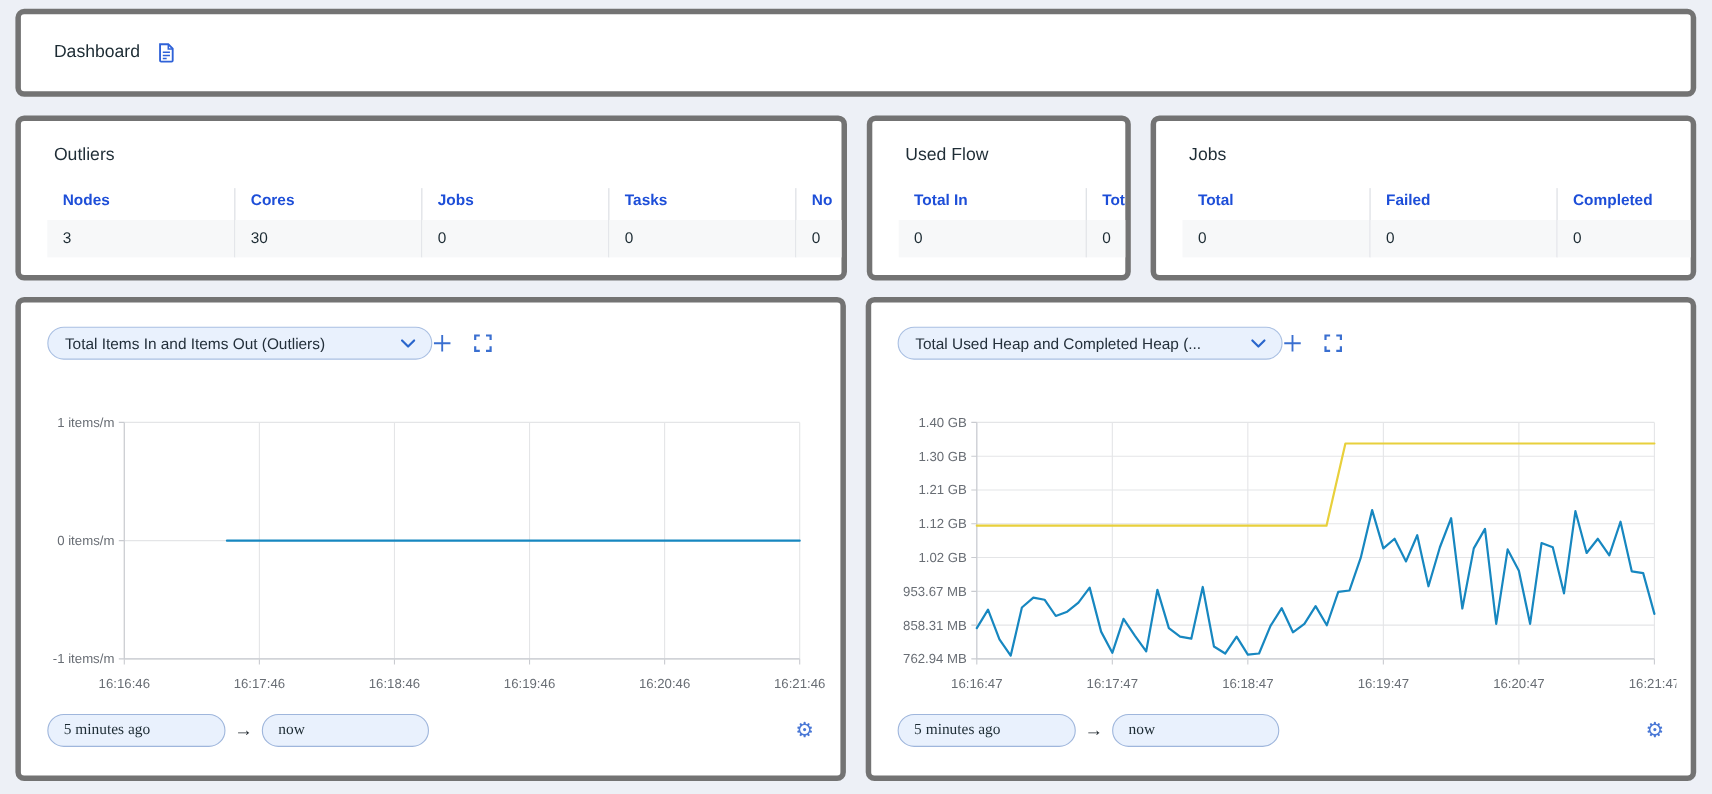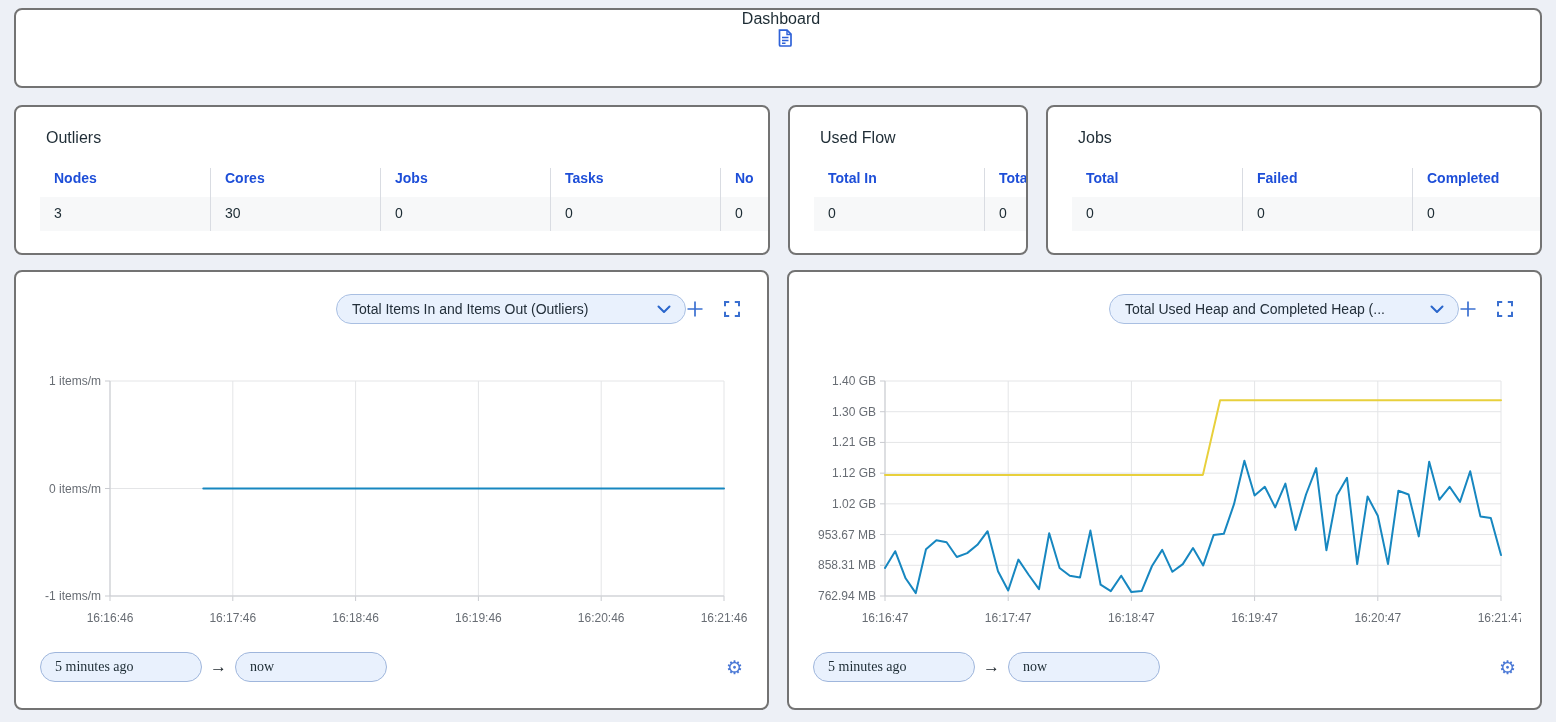--- a/index.html
+++ b/index.html
@@ -6,45 +6,44 @@
   html,body { margin:0; padding:0; }
   body {
     background:#edf0f6;
     font-family:"Liberation Sans", sans-serif;
     color:#1c2b33;
     width:1556px; height:722px; overflow:hidden;
   }
   .page { padding:8px 14px 12px; width:1556px; }
   .card {
     background:#ffffff;
-    border:2px solid #737373;
+    border:5px solid #737373;
     border-radius:8px;
     overflow:hidden;
-    flex-direction:column;
   }
   
   .header-card { height:80px; display:flex; align-items:center; padding:0 24px; margin-bottom:17px; }
   .header-title { font-size:16px; color:#1c2b33; margin-left:6px; }
   .doc-icon { margin-left:14px; display:inline-flex; cursor:pointer; }
   
   .stats-row { display:flex; gap:18px; margin-bottom:15px; }
   .stat-card { height:150px; padding:22px 0 0 24px; flex:none; }
   .stat-card.cluster { width:756px; }
   .stat-card.items-flow { width:240px; }
   .stat-card.jobs { width:496px; }
   .stat-title { font-size:16px; margin-left:6px; color:#1f2d36; }
   .stat-table { display:flex; margin-top:21px; }
   .stat-col { width:170px; flex:none; }
   .stat-col + .stat-col { border-left:1px solid #d9dce2; }
   .stat-col .hdr { font-weight:700; font-size:14px; color:#1d4ed8; padding:2px 0 11px 14px; white-space:nowrap; }
   .stat-col .val { background:#f7f8f9; font-size:14px; color:#1c2b33; padding:8px 0 10px 14px; white-space:nowrap; }
   
   .charts-row { display:flex; gap:18px; }
   .chart-card { flex:1; height:440px; padding:22px 24px 18px; position:relative; }
-  .chart-head { display:flex; justify-content:flex-end; align-items:center; }
+  .chart-head { display:flex; justify-content:flex-start; align-items:center; }
   .select-pill {
     width:350px; height:30px; border-radius:16px;
     background:#e9f1fd; border:1px solid #a9bfe2;
     display:flex; align-items:center; justify-content:space-between;
     padding:0 14px 0 15px; font-size:14px; color:#232f3a; cursor:pointer;
     white-space:nowrap;
   }
   .select-label { overflow:hidden; text-overflow:clip; white-space:nowrap; max-width:300px; }
   .head-icons { display:flex; align-items:center; gap:19px; margin-right:2px; }
   .icon-btn { display:inline-flex; cursor:pointer; }

